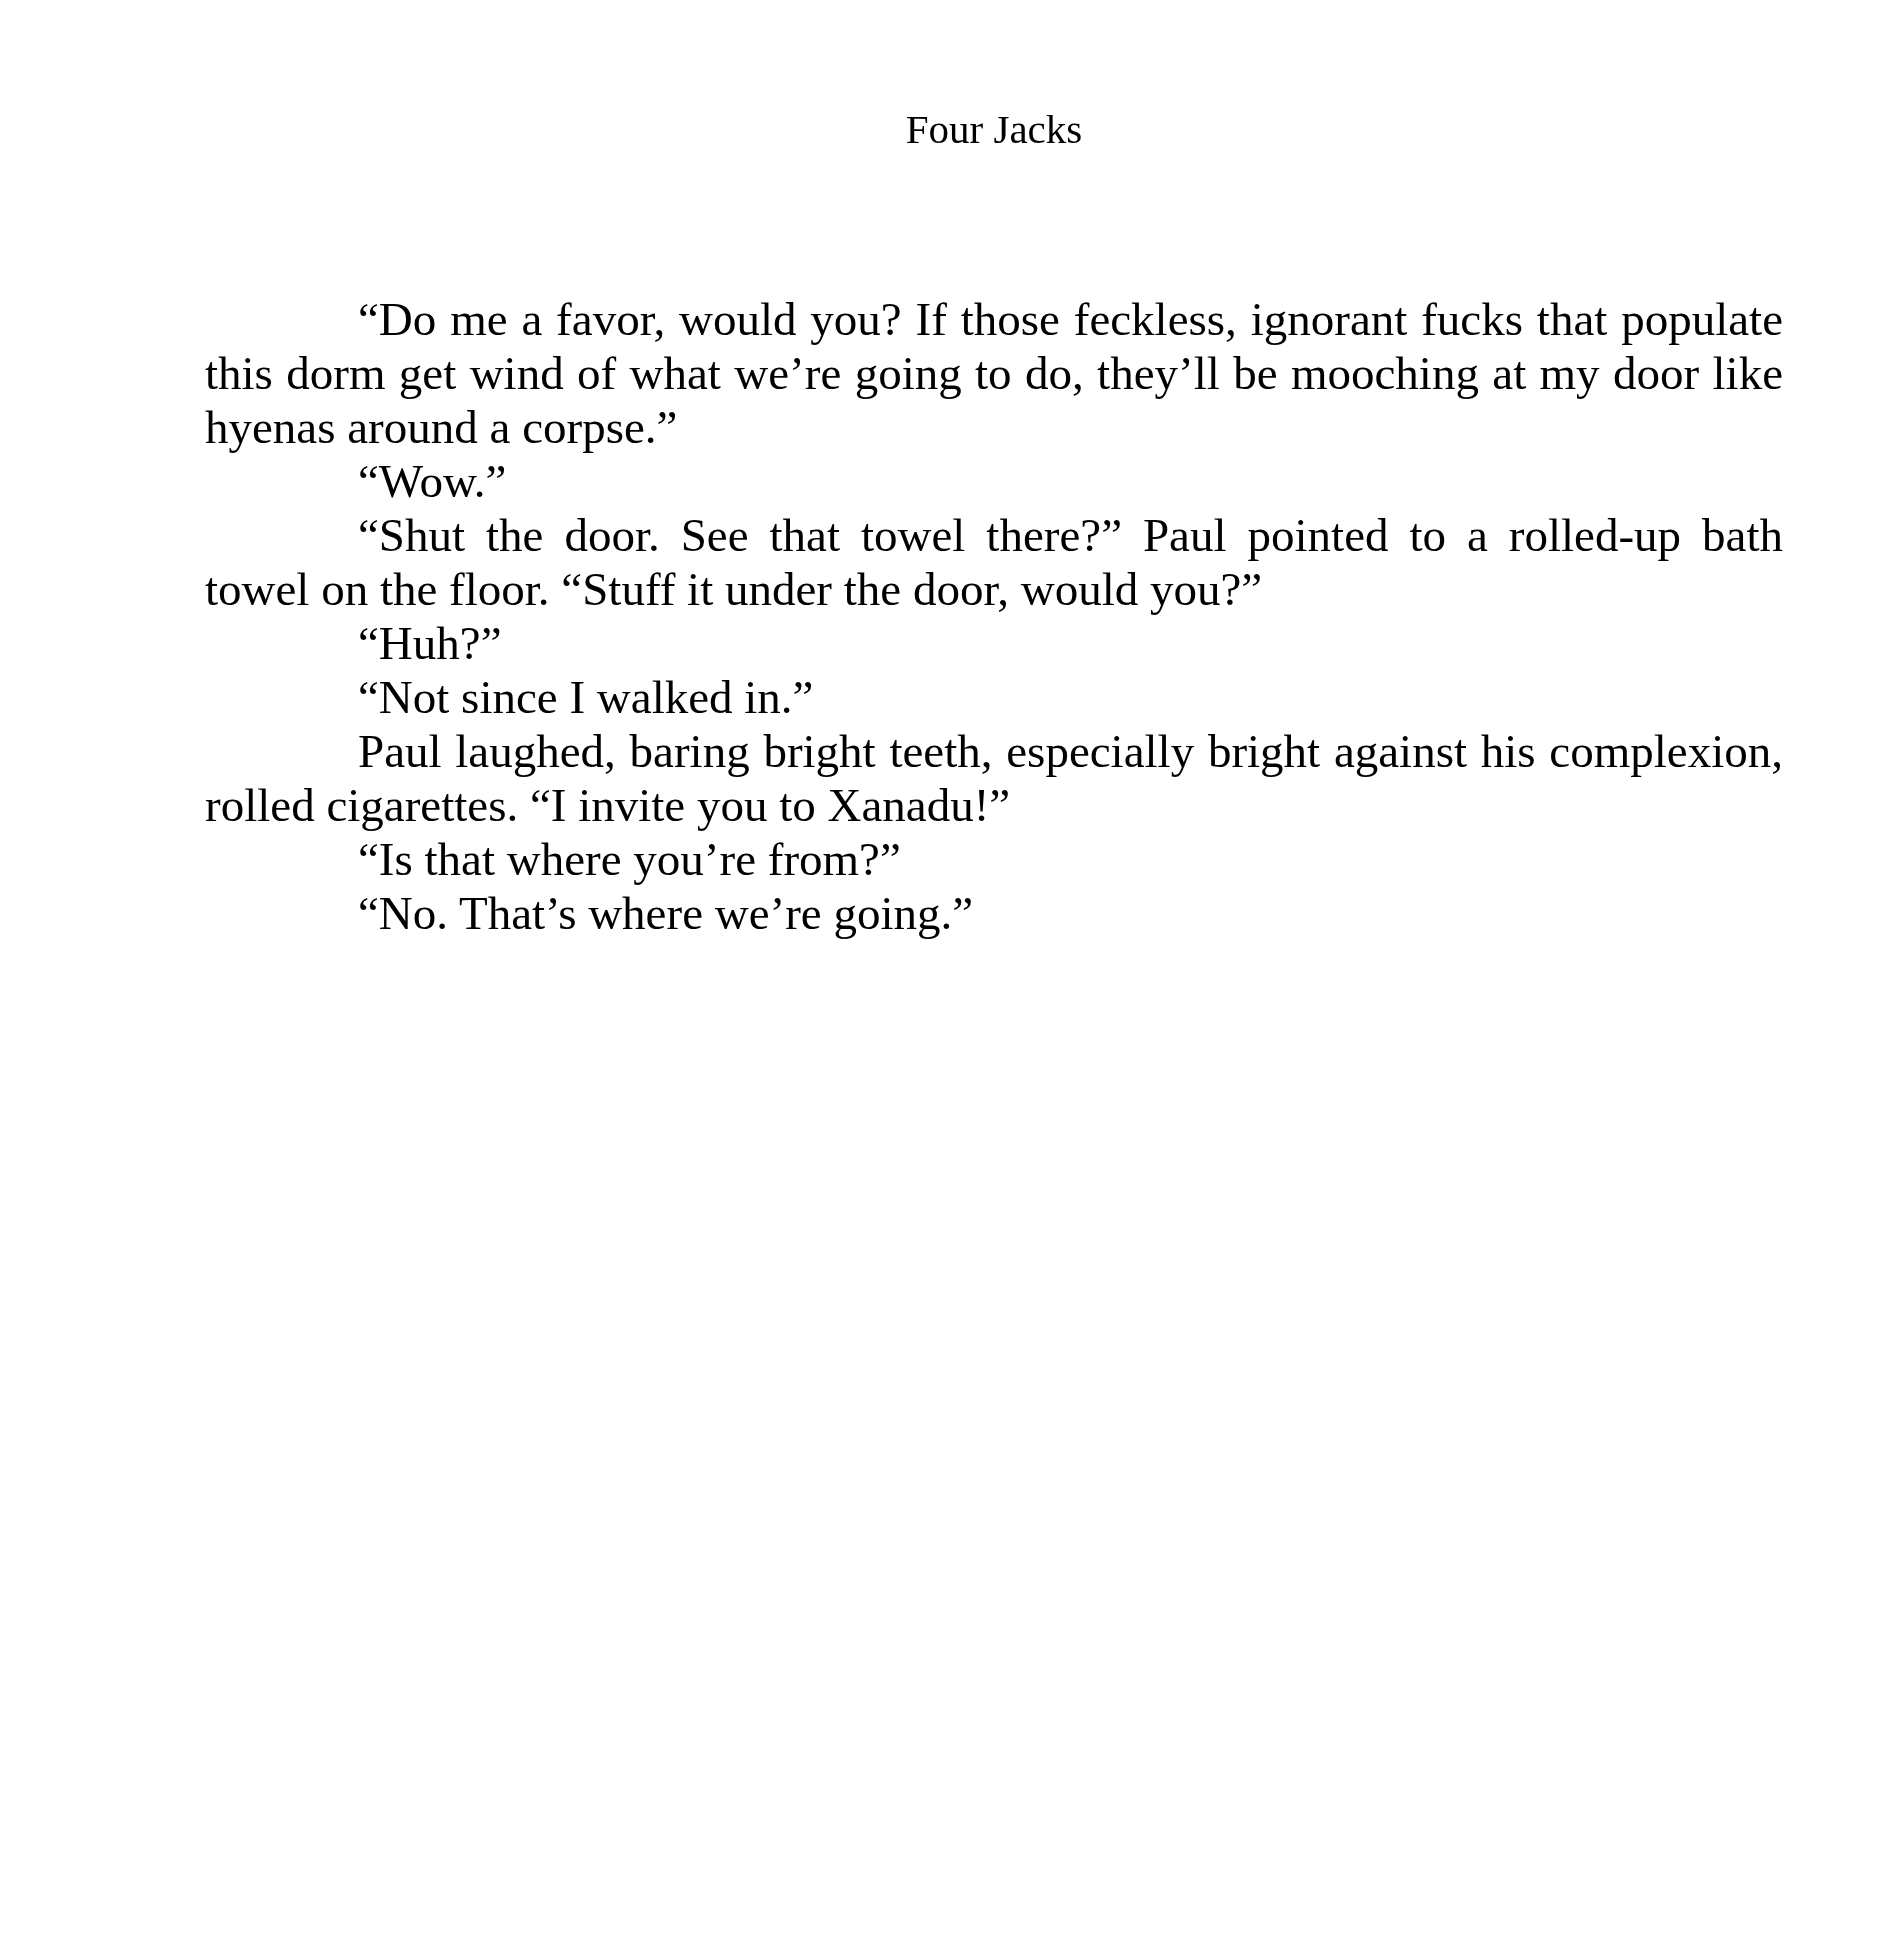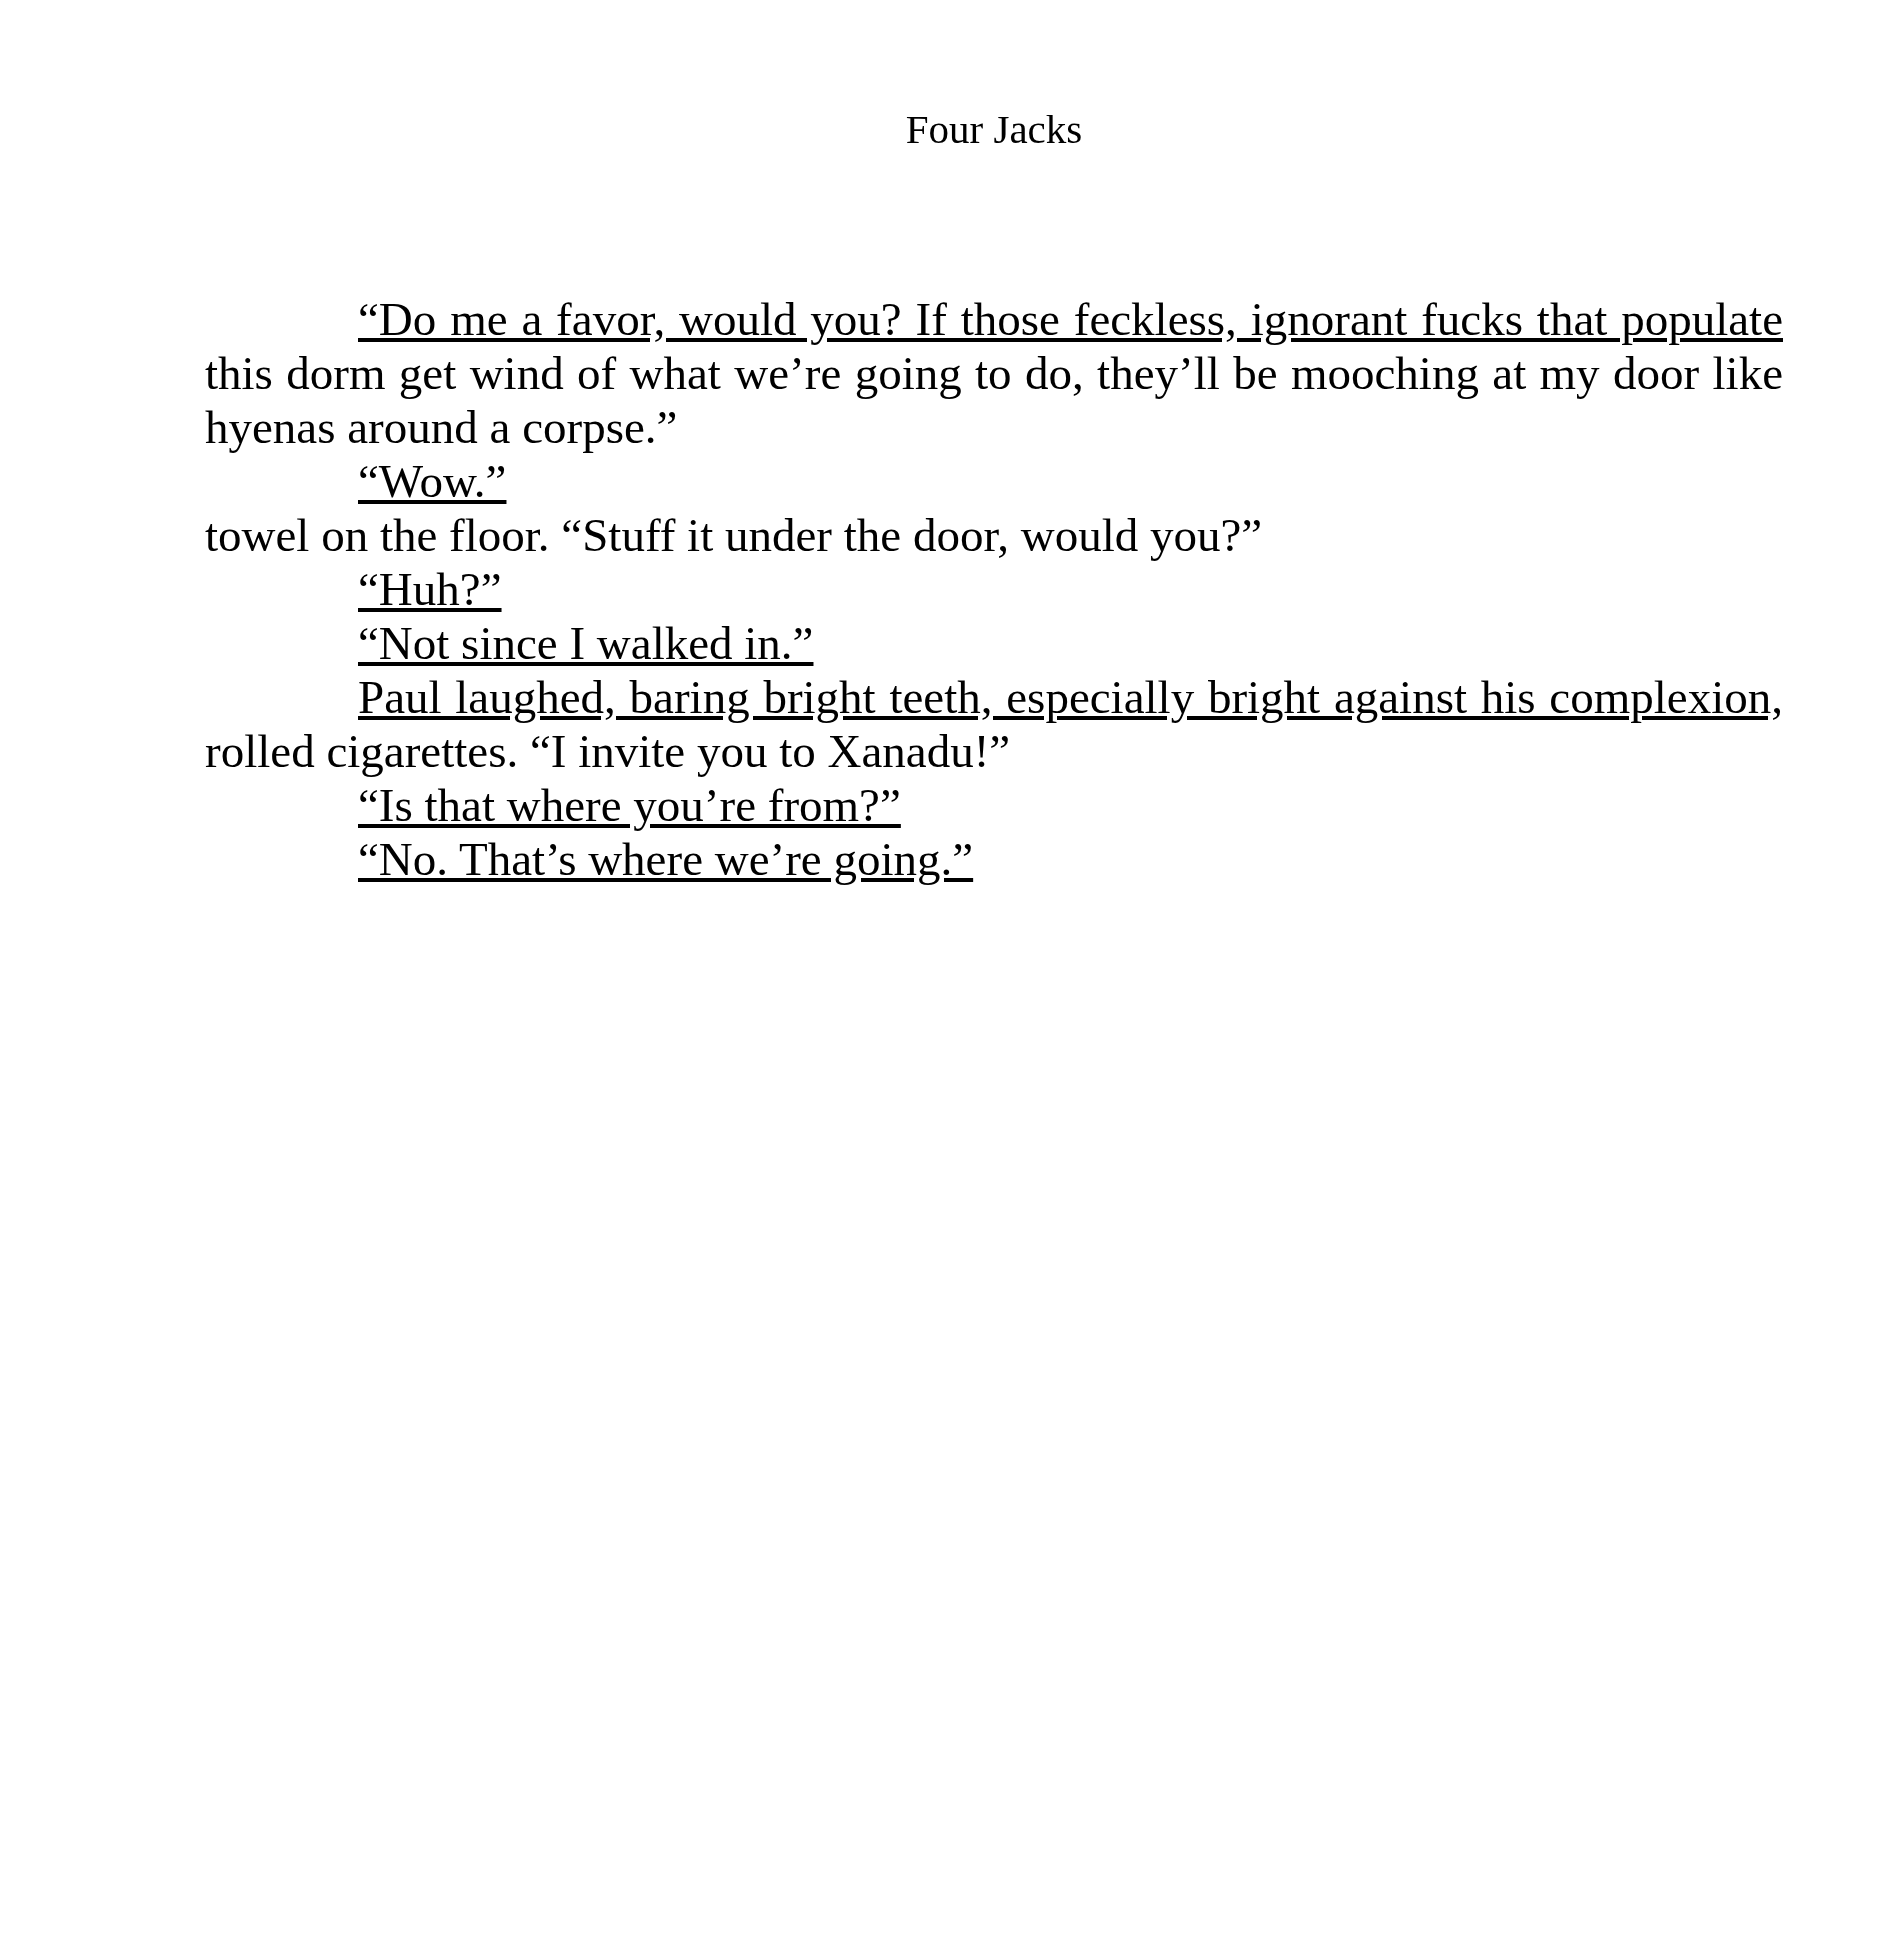--- a/index.html
+++ b/index.html
@@ -43,36 +43,36 @@
     font-size: 47px;
     line-height: 54px;
     text-align: left;
   }
   .jfy {
     text-align: justify;
     text-align-last: justify;
   }
   .ind {
     text-indent: 153px;
-    text-decoration: underline;
   }
 </style>
 </head>
 <body>
 
 <div class="sheet">
   <div class="column">
 
     <div class="running-header">Four Jacks</div>
 
     <div class="body-text">
       <div class="line jfy ind">“Do me a favor, would you? If those feckless, ignorant fucks that populate</div>
       <div class="line jfy">this dorm get wind of what we’re going to do, they’ll be mooching at my door like</div>
       <div class="line">hyenas around a corpse.”</div>
       <div class="line ind">“Wow.”</div>
+      <div class="line jfy ind">“Shut the door. See that towel there?” Paul pointed to a rolled-up bath</div>
       <div class="line">towel on the floor. “Stuff it under the door, would you?”</div>
       <div class="line ind">“Huh?”</div>
       <div class="line ind">“Not since I walked in.”</div>
       <div class="line jfy ind">Paul laughed, baring bright teeth, especially bright against his complexion,</div>
       <div class="line">rolled cigarettes. “I invite you to Xanadu!”</div>
       <div class="line ind">“Is that where you’re from?”</div>
       <div class="line ind">“No. That’s where we’re going.”</div>
     </div>
 
   </div>

